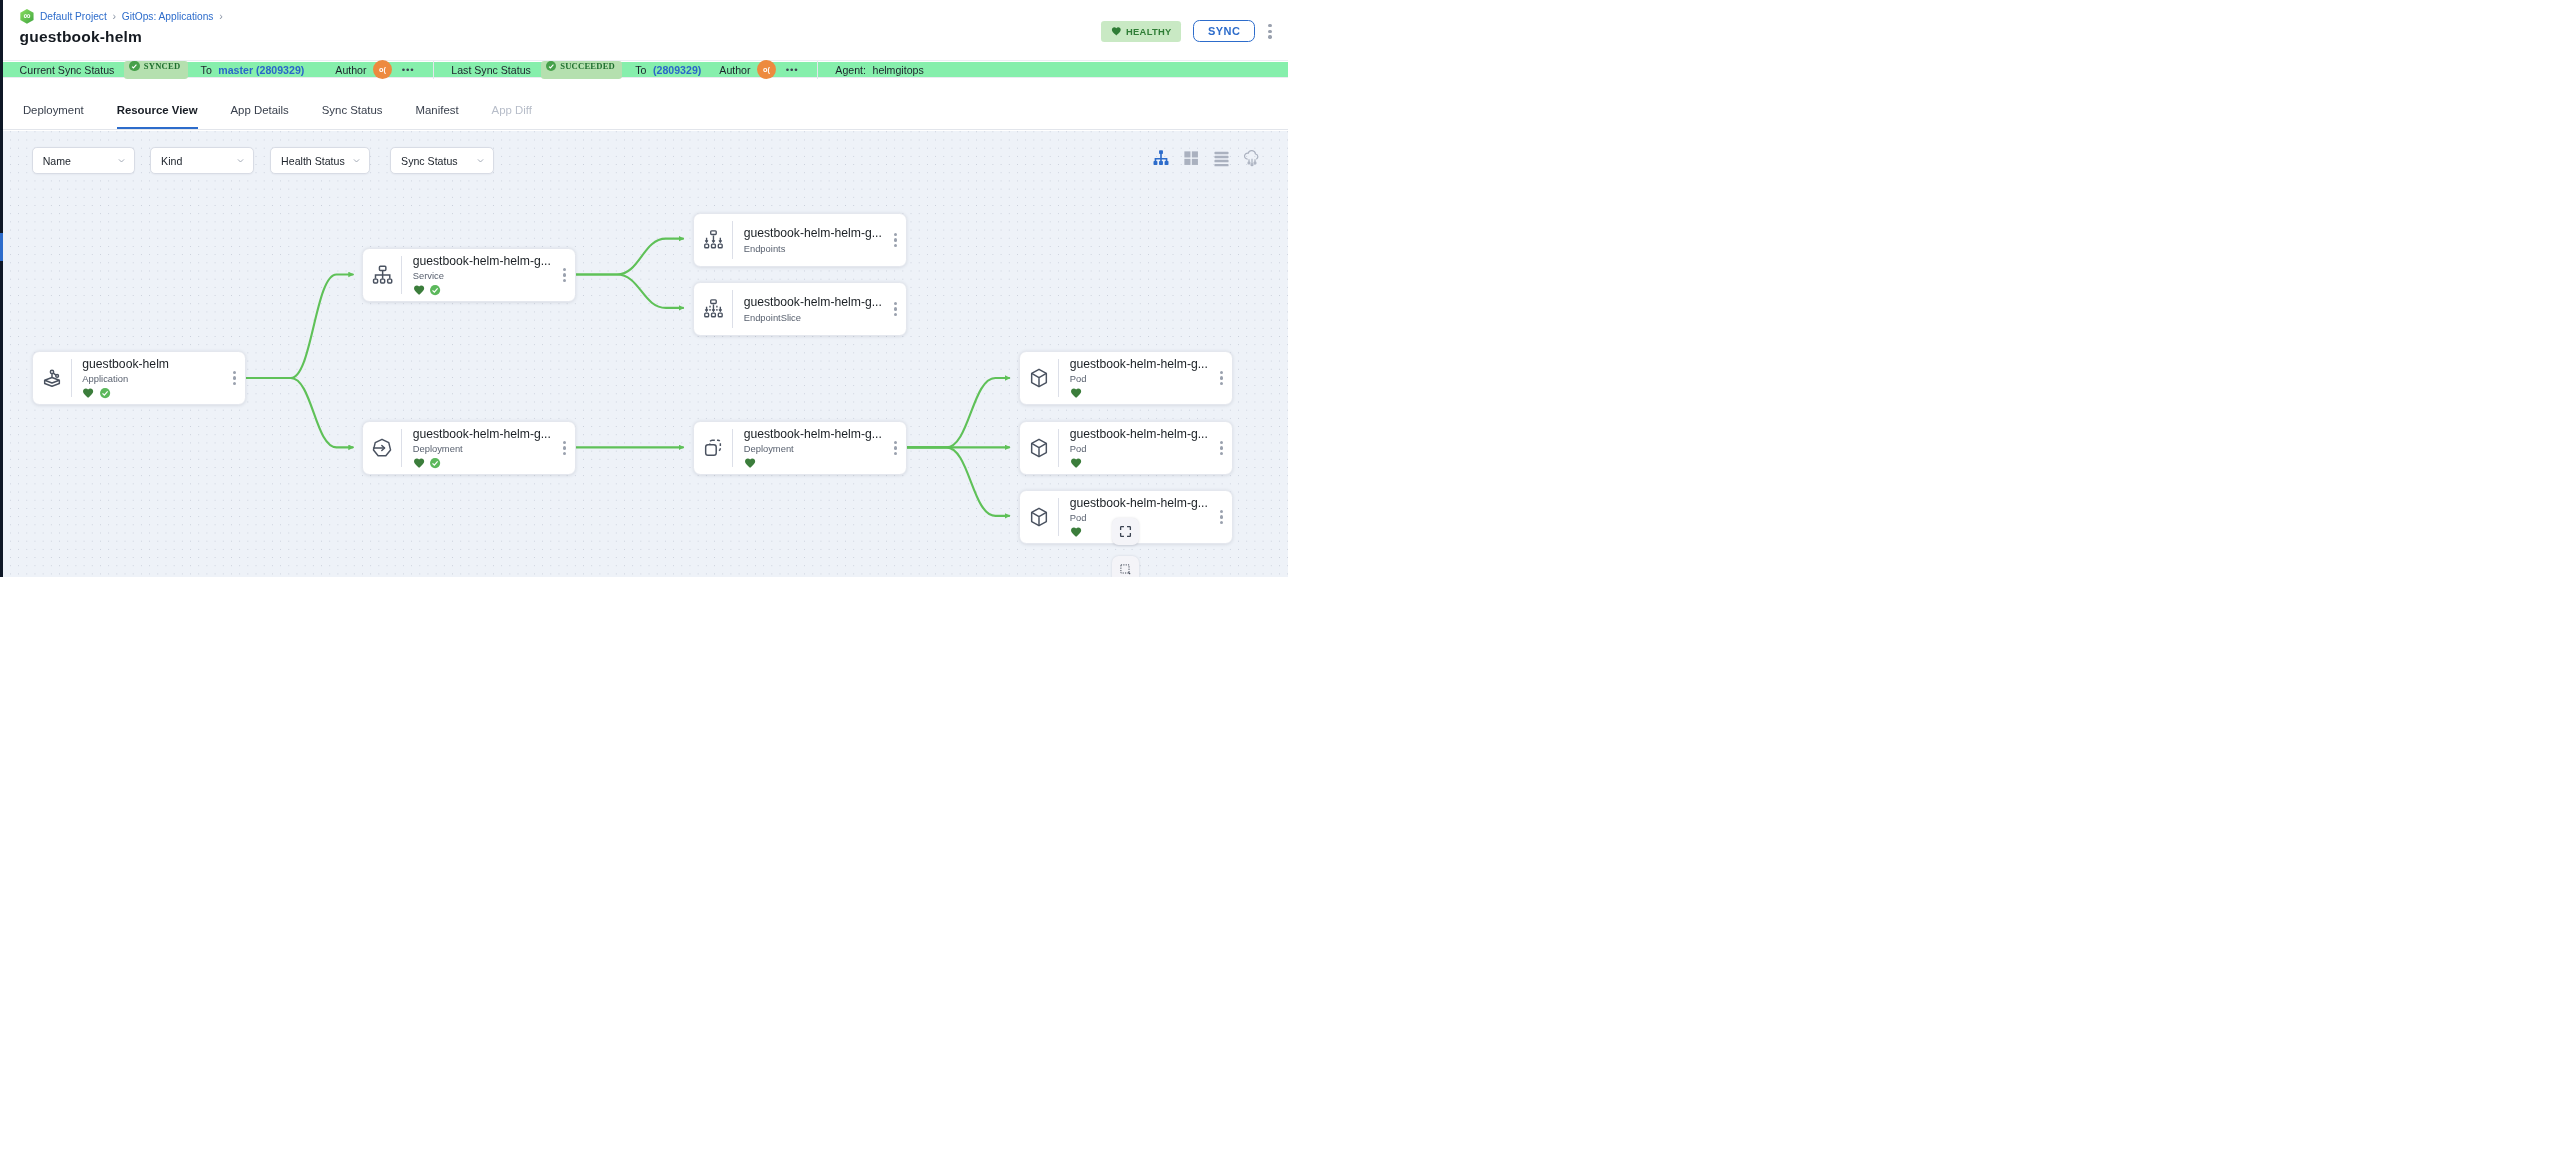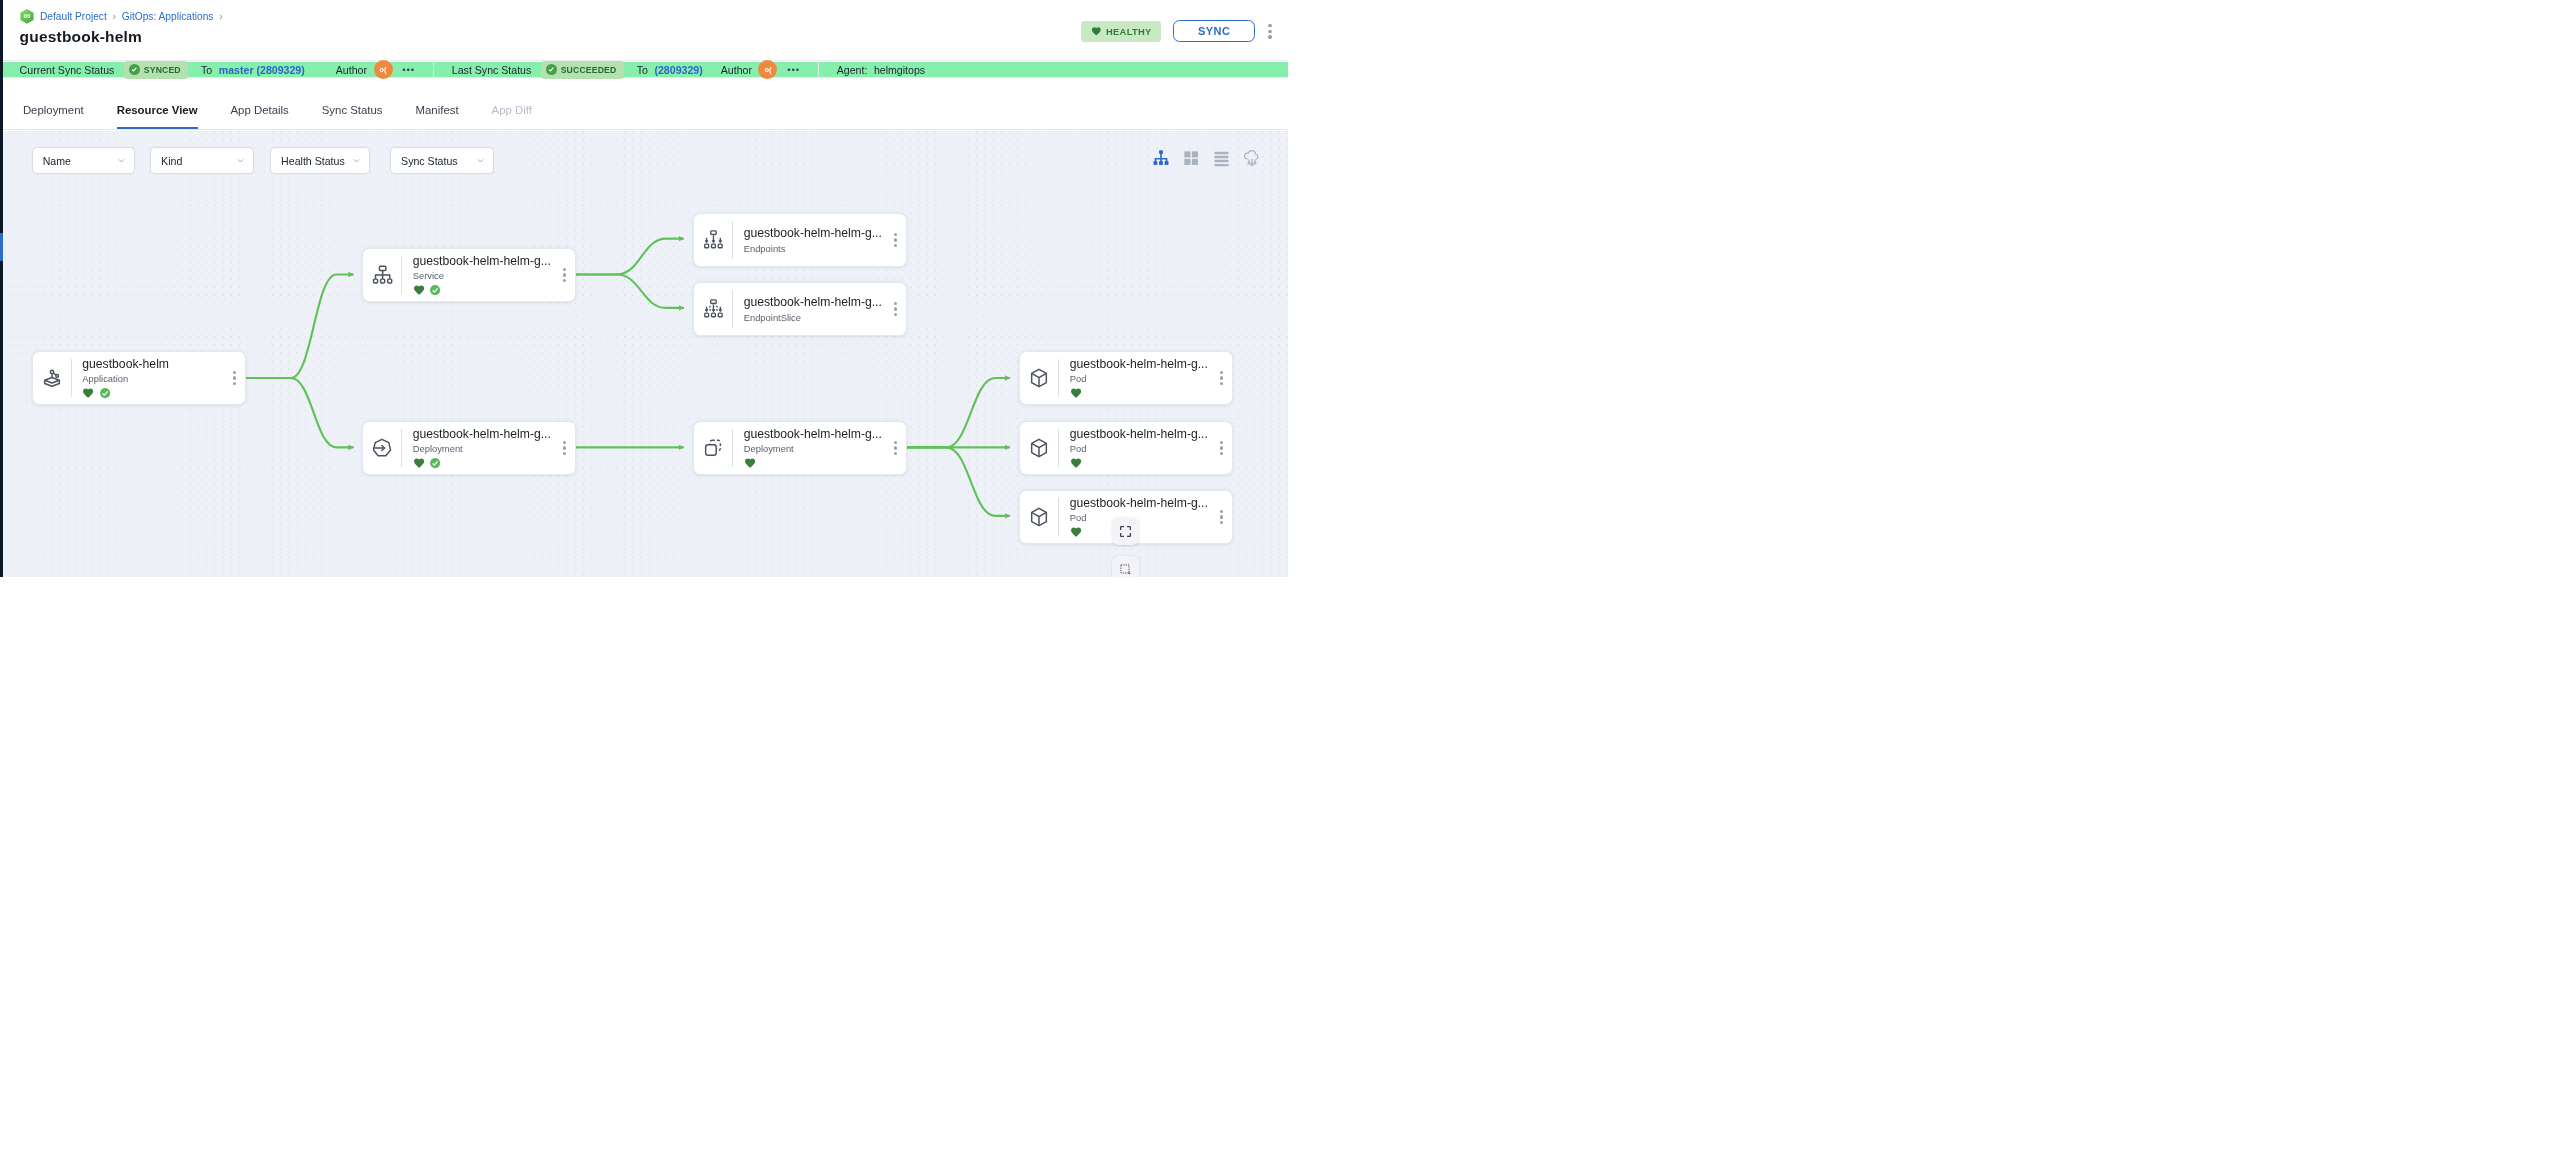--- a/index.html
+++ b/index.html
@@ -13,28 +13,28 @@
   
   .header { position:absolute; left:3.3px; right:0; top:0; height:61px; background:#fff; border-bottom:0.8px solid #eceef3; z-index:10; }
   .breadcrumb { position:absolute; left:16.3px; top:9px; display:flex; align-items:center; gap:5.7px; font-size:10.2px; }
   .cf-logo { width:14.7px; height:14.7px; background:linear-gradient(135deg,#8be060,#3fa33f); clip-path:polygon(50% 0,95% 25%,95% 75%,50% 100%,5% 75%,5% 25%); display:flex; align-items:center; justify-content:center; color:#fff; font-weight:bold; font-size:9.8px; line-height:1; }
   .crumb { color:#2d6ccb; cursor:pointer; }
   .crumb-sep { color:#8b95a6; font-size:10.6px; }
   .page-title { position:absolute; left:16.3px; top:28px; font-size:15.5px; font-weight:bold; color:#151a21; letter-spacing:0.2px; }
   .header-right { position:absolute; right:14.7px; top:20.4px; display:flex; align-items:center; gap:11.4px; }
   .health-badge { background:#c9e9c4; color:#2f7d36; font-weight:bold; font-size:9.4px; letter-spacing:0.3px; border-radius:3.3px; height:20.4px; padding:0 9.8px; display:flex; align-items:center; gap:4.9px; }
   .health-badge svg { display:block; }
-  .sync-btn { border:1.6px solid #2d6ccb; color:#2d6ccb; background:#fff; font-weight:bold; font-size:11px; letter-spacing:0.5px; border-radius:6.5px; height:22px; padding:0 24px; display:flex; align-items:center; cursor:pointer; font-family:inherit; }
+  .sync-btn { border:1.6px solid #2d6ccb; color:#2d6ccb; background:#fff; font-weight:bold; font-size:11px; letter-spacing:0.5px; border-radius:6.5px; height:22px; padding:0 14px; display:flex; align-items:center; cursor:pointer; font-family:inherit; }
   .kebab { display:flex; flex-direction:column; gap:2.4px; padding:3.3px 1.6px; cursor:pointer; }
   .kebab i { width:3.3px; height:3.3px; border-radius:50%; background:#9aa1ae; }
 
   
   .statusbar { position:absolute; left:3.3px; right:0; top:62px; height:16px; background:#86efac; border-bottom:0.8px solid #e9ebf0; display:flex; align-items:center; font-size:10.6px; z-index:10; padding-left:16.3px; }
   .statusbar .lbl { color:#1c232b; }
-  .chip { display:flex; align-items:center; gap:4.1px; background:#b5e0af; border-radius:3.3px; height:18px; padding:0 7.3px 0 4.9px; font-size:8.6px; font-weight:bold; letter-spacing:0.2px; color:#1e6e2e; }
+  .chip { display:flex; align-items:flex-start; gap:4.1px; background:#b5e0af; border-radius:3.3px; height:18px; padding:0 7.3px 0 4.9px; font-size:8.6px; font-weight:bold; letter-spacing:0.2px; color:#1e6e2e;font-family:Liberation Serif, serif; }
   .chip .cc { width:10.6px; height:10.6px; border-radius:50%; background:#46a04a; display:flex; align-items:center; justify-content:center; }
   .rev { color:#2b66c9; font-weight:bold; cursor:pointer; }
   .avatar { width:19px; height:19px; border-radius:50%; background:#ed8a3f; color:#fff; font-size:7.3px; font-weight:bold; display:flex; align-items:center; justify-content:center; }
   .hmore { color:#3c4452; font-size:9.8px; letter-spacing:0.8px; cursor:pointer; }
   .vdiv { width:0.8px; height:18px; background:#e3e6ec; }
   .sp8 { width:6.5px; } .sp12 { width:9.8px; } .sp16 { width:13px; } .sp22 { width:18px; }
 
   
   .tabs { position:absolute; left:3.3px; right:0; top:92px; height:38px; background:#fff; border-bottom:0.8px solid #e2e5eb; display:flex; align-items:stretch; padding-left:19.6px; gap:33px; z-index:10; }
   .tab { display:flex; align-items:center; font-size:11.4px; color:#39404d; cursor:pointer; border-bottom:2.4px solid transparent; padding-top:1.6px; }

